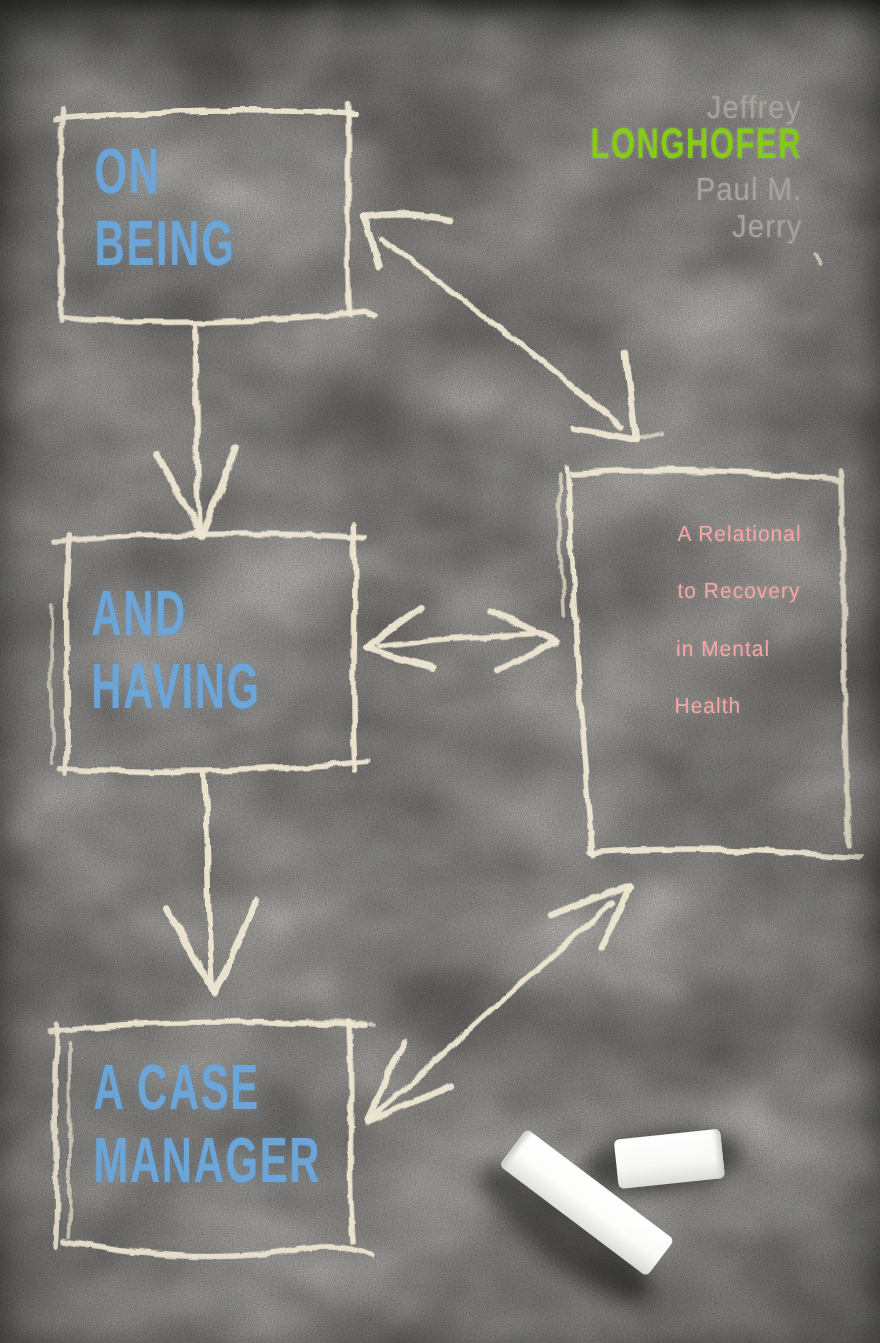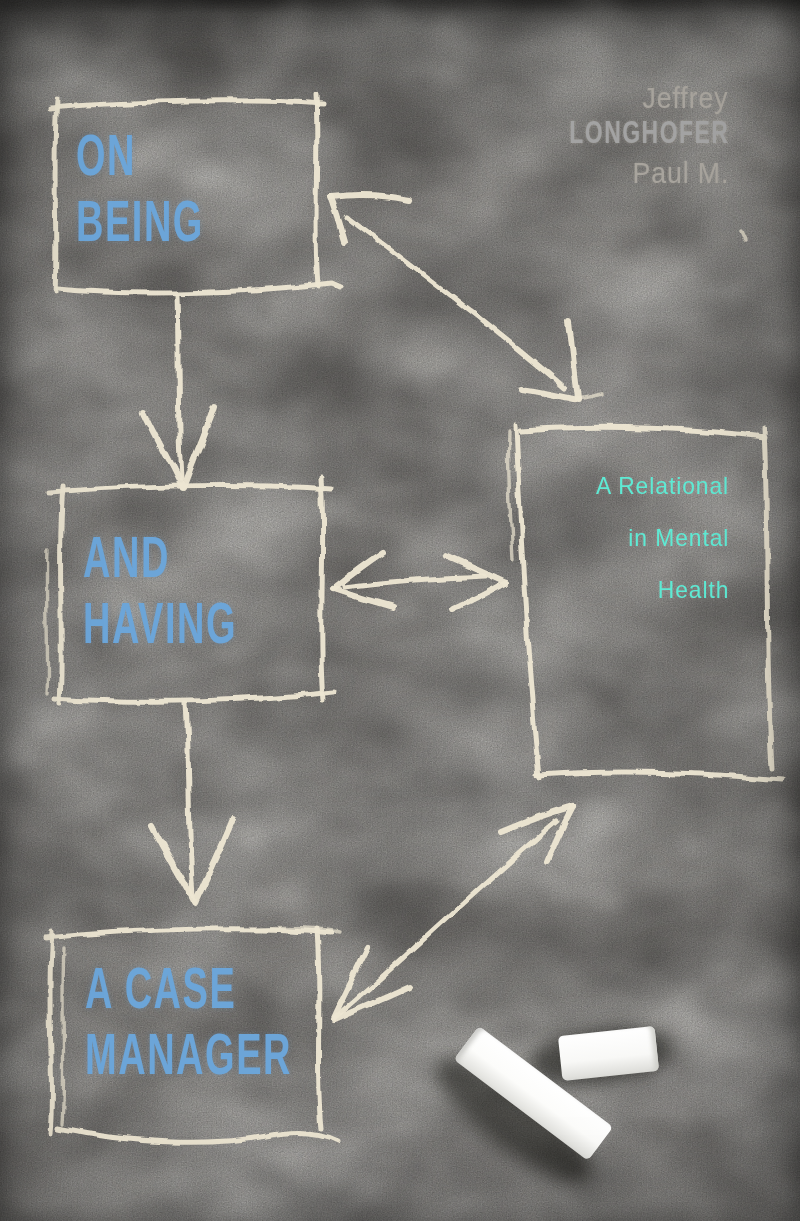--- a/index.html
+++ b/index.html
@@ -27,35 +27,35 @@
   .chalk-lines path.thin{stroke-width:3.4;opacity:.7;}
   .chalk-lines path.head{stroke-width:6;}
 
   .box-label{position:absolute;color:#6CA5D8;font-weight:bold;}
   .label-line{height:66px;}
   .label-line span{
     display:inline-block;font-size:50px;letter-spacing:2px;white-space:pre;
     transform:scale(0.76,1.16);transform-origin:0 0;
     text-shadow:0 0 6px rgba(100,150,200,0.30);
   }
-  .label1{left:76px;top:122px;}
+  .label1{left:86px;top:122px;}
   .label2{left:83px;top:524px;}
   .label3{left:85px;top:955px;}
 
   .authors{position:absolute;top:82px;right:71px;text-align:right;}
   .author-first{font-size:29px;line-height:33px;letter-spacing:1px;color:#A8A49D;}
   .author-first span{display:inline-block;transform:scaleX(0.92);transform-origin:100% 50%;
     text-shadow:0 0 3px rgba(200,195,185,0.25);}
-  .author-last{font-size:32px;line-height:34px;font-weight:bold;letter-spacing:2px;
-    color:#a3a3a3;margin-bottom:8px;}
+  .author-last{font-size:39px;line-height:34px;font-weight:bold;letter-spacing:2px;
+    color:#84cc16;margin-bottom:8px;}
   .author-last span{display:inline-block;transform:scaleX(0.72);transform-origin:100% 50%;
     text-shadow:0 0 4px rgba(235,228,210,0.28);}
 
-  .subtitle{position:absolute;top:460px;right:71px;text-align:right;
-    color:#5eead4;font-size:24px;line-height:52px;letter-spacing:1px;}
+  .subtitle{position:absolute;top:460px;right:71px;text-align:left;
+    color:#fca5a5;font-size:20px;line-height:52px;letter-spacing:1px;}
   .subtitle-line span{display:inline-block;transform:scaleX(0.95);transform-origin:100% 50%;
     text-shadow:0 0 4px rgba(230,225,215,0.22);}
 
   .stick-shadow{position:absolute;background:rgba(12,12,10,0.55);filter:blur(9px);border-radius:50%;}
   .shadow1{left:456px;top:1040px;width:190px;height:58px;transform:rotate(37deg);transform-origin:0 0;}
   .shadow2{left:528px;top:1028px;width:146px;height:54px;transform:rotate(-8deg);}
   .stick{position:absolute;border-radius:5px;}
   .stick1{left:479px;top:1026px;width:168px;height:42px;transform:rotate(37deg);transform-origin:0 0;
     background:linear-gradient(180deg,#ffffff 0%,#fcfcfa 55%,#dfdfdb 100%);
     box-shadow:inset 6px 0 4px -2px rgba(200,200,196,0.9);}
@@ -190,24 +190,26 @@
 
   <div class="box-label label2">
     <div class="label-line"><span>AND</span></div>
     <div class="label-line"><span>HAVING</span></div>
   </div>
 
   <div class="authors">
     <div class="author-first"><span>Jeffrey</span></div>
     <div class="author-last"><span>LONGHOFER</span></div>
     <div class="author-first"><span>Paul M.</span></div>
+    <div class="author-first"><span>Jerry</span></div>
   </div>
 
   <div class="subtitle">
     <div class="subtitle-line"><span>A Relational</span></div>
+    <div class="subtitle-line"><span>to Recovery</span></div>
     <div class="subtitle-line"><span>in Mental</span></div>
     <div class="subtitle-line"><span>Health</span></div>
   </div>
 
   <div class="stick-shadow shadow1"></div>
   <div class="stick-shadow shadow2"></div>
   <div class="stick stick1"></div>
   <div class="stick stick2"></div>
 
   <div class="vignette"></div>

